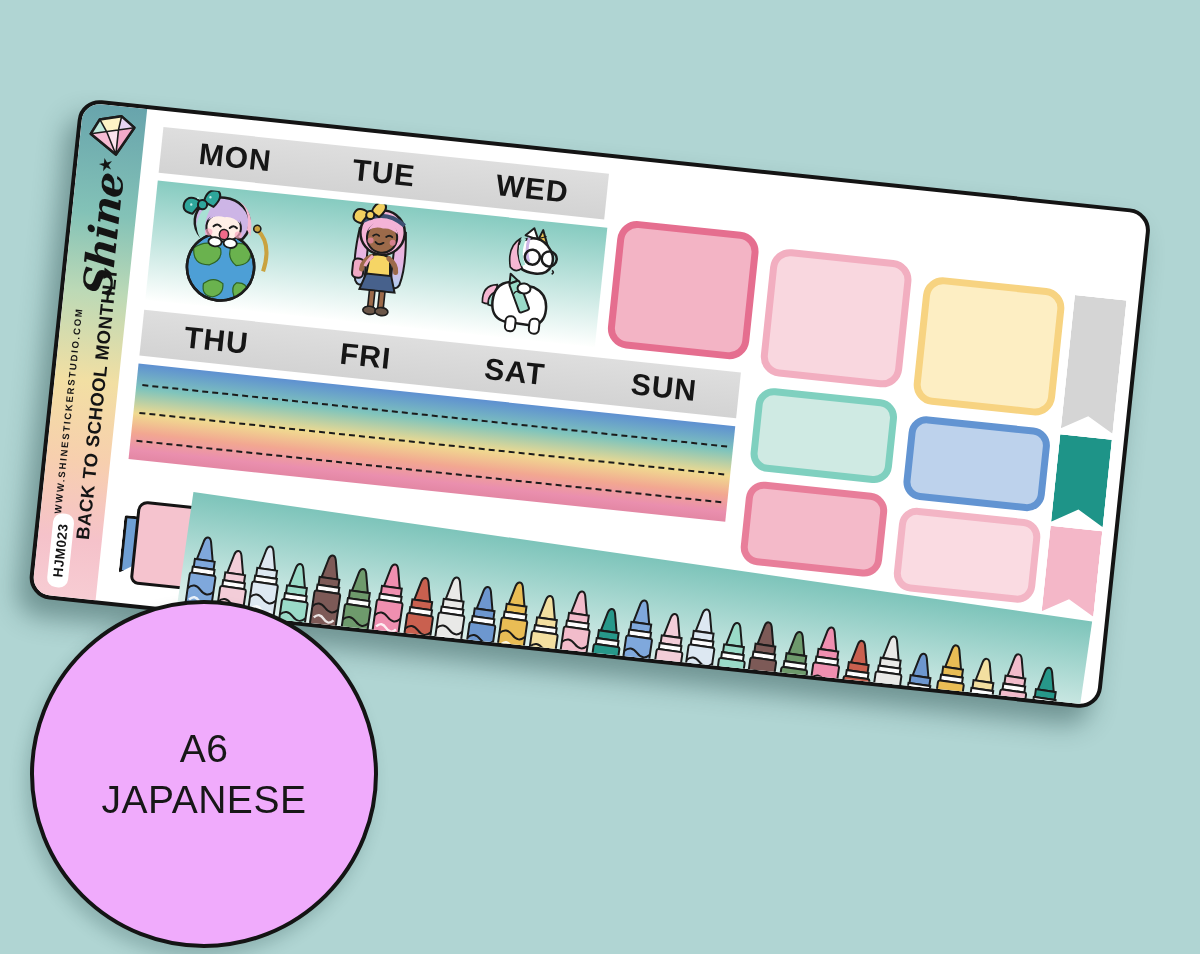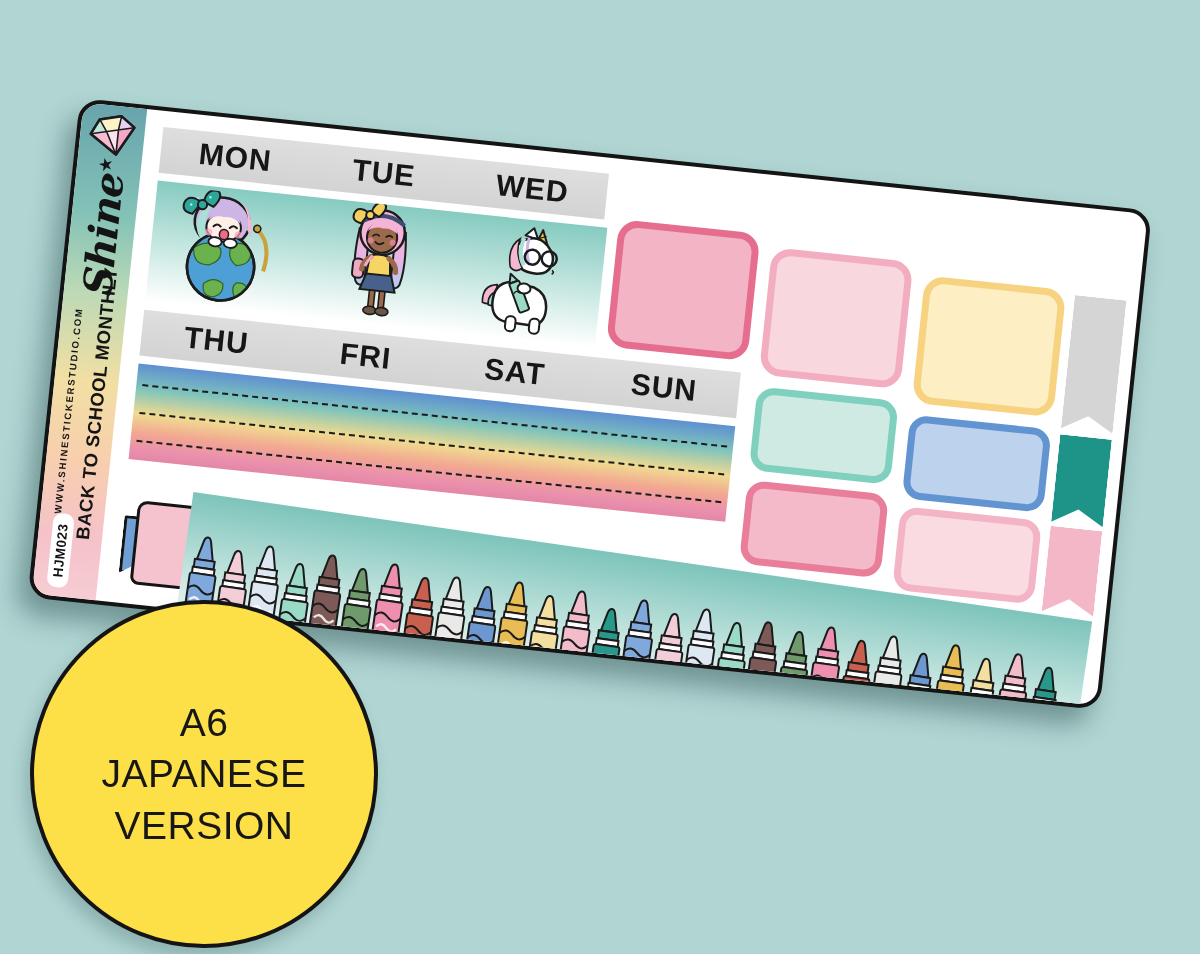--- a/index.html
+++ b/index.html
@@ -104,21 +104,21 @@
   
   .crayon-strip{
     position:absolute;left:150px;top:376px;width:908px;height:118px;
     transform:rotate(2.2deg);transform-origin:0 0;overflow:hidden;
   }
   .crayon{position:absolute;bottom:-10px;width:30px;height:88px;}
 
   
   .badge{
     position:absolute;left:30px;top:600px;width:348px;height:348px;
-    border-radius:50%;background:#fde047;border:4px solid #141414;
+    border-radius:50%;background:#f0abfc;border:4px solid #141414;
     box-sizing:border-box;display:flex;align-items:center;justify-content:center;
     box-shadow:-5px 10px 16px rgba(25,60,60,.22);
   }
   .badge-text{text-align:center;font-size:39px;color:#171717;line-height:1.32;letter-spacing:.5px;}
 </style>
 </head>
 <body style="background: rgb(176, 213, 211);">
 
 <div class="stage">
 
@@ -532,17 +532,16 @@
   <path d="M5,67 q5,-6 10,0 t10,0" fill="none" stroke="#ffffff" stroke-width="2.4" opacity=".85"></path>
 </svg></span>
       </div>
 
   </div>
 
   <div class="badge">
     <div class="badge-text" id="badgeText">
         <div>A6</div>
         <div>JAPANESE</div>
-        <div>VERSION</div>
       </div>
   </div>
 
 </div>
 
 </body></html>

